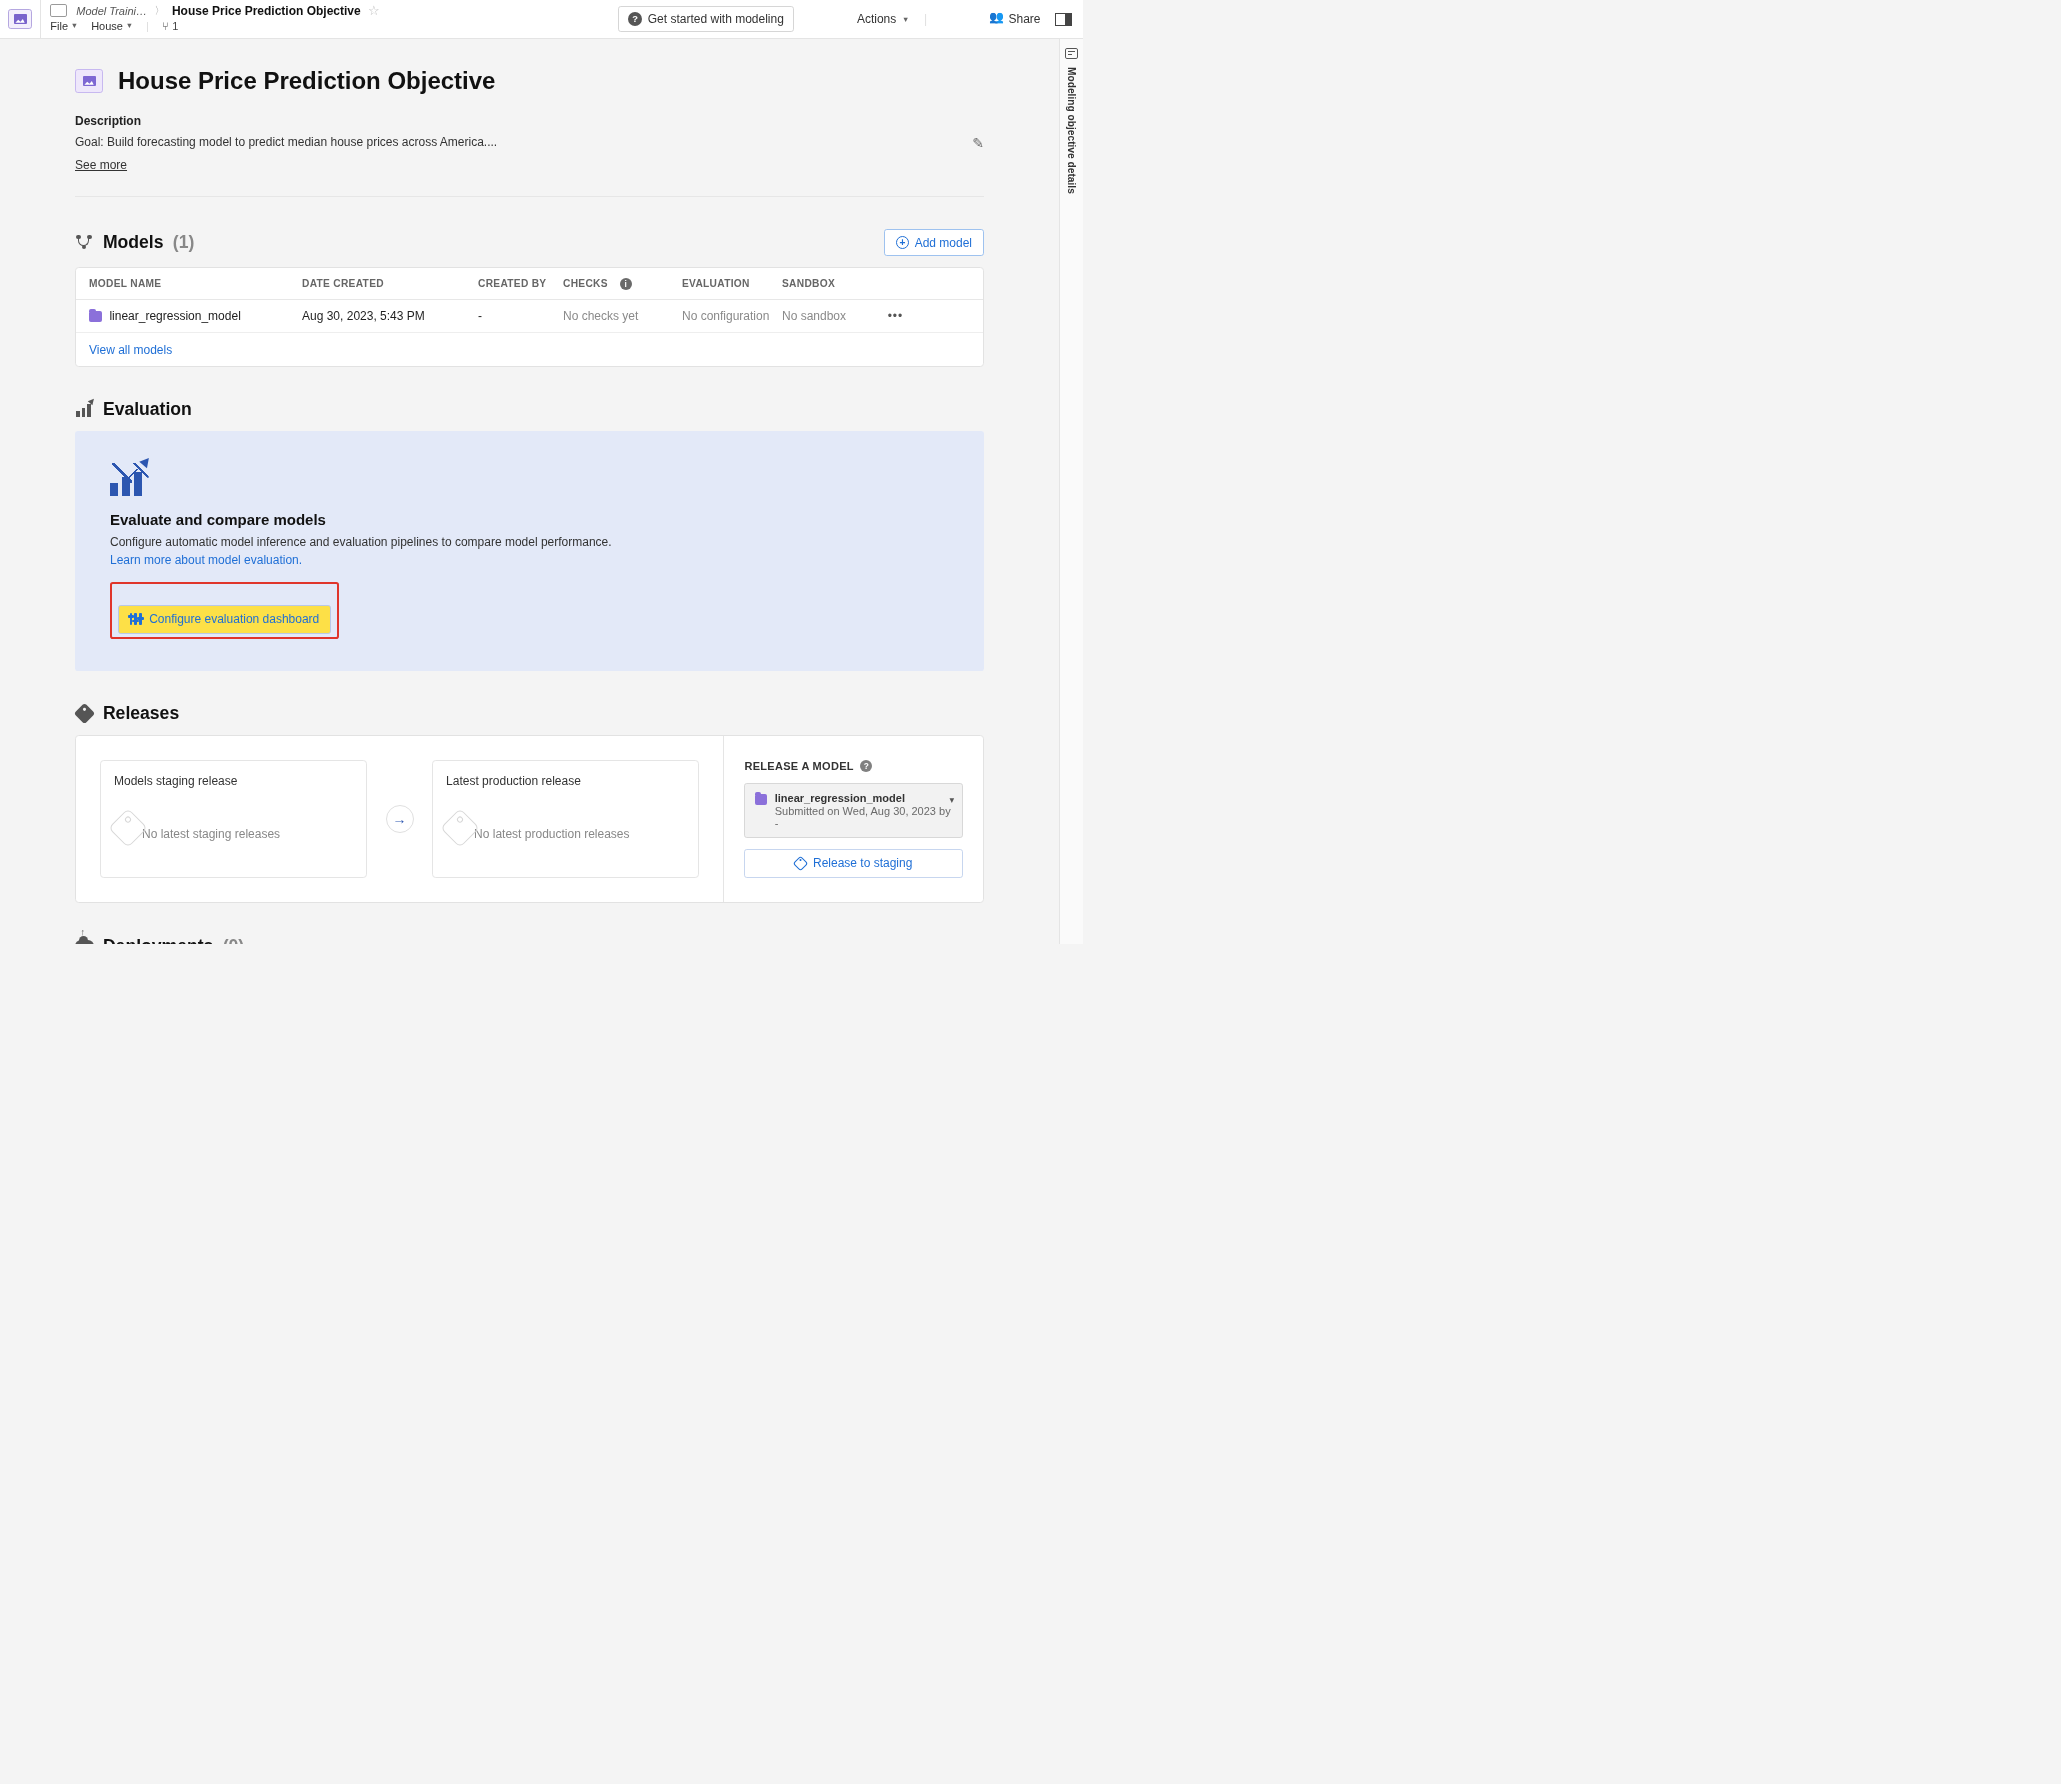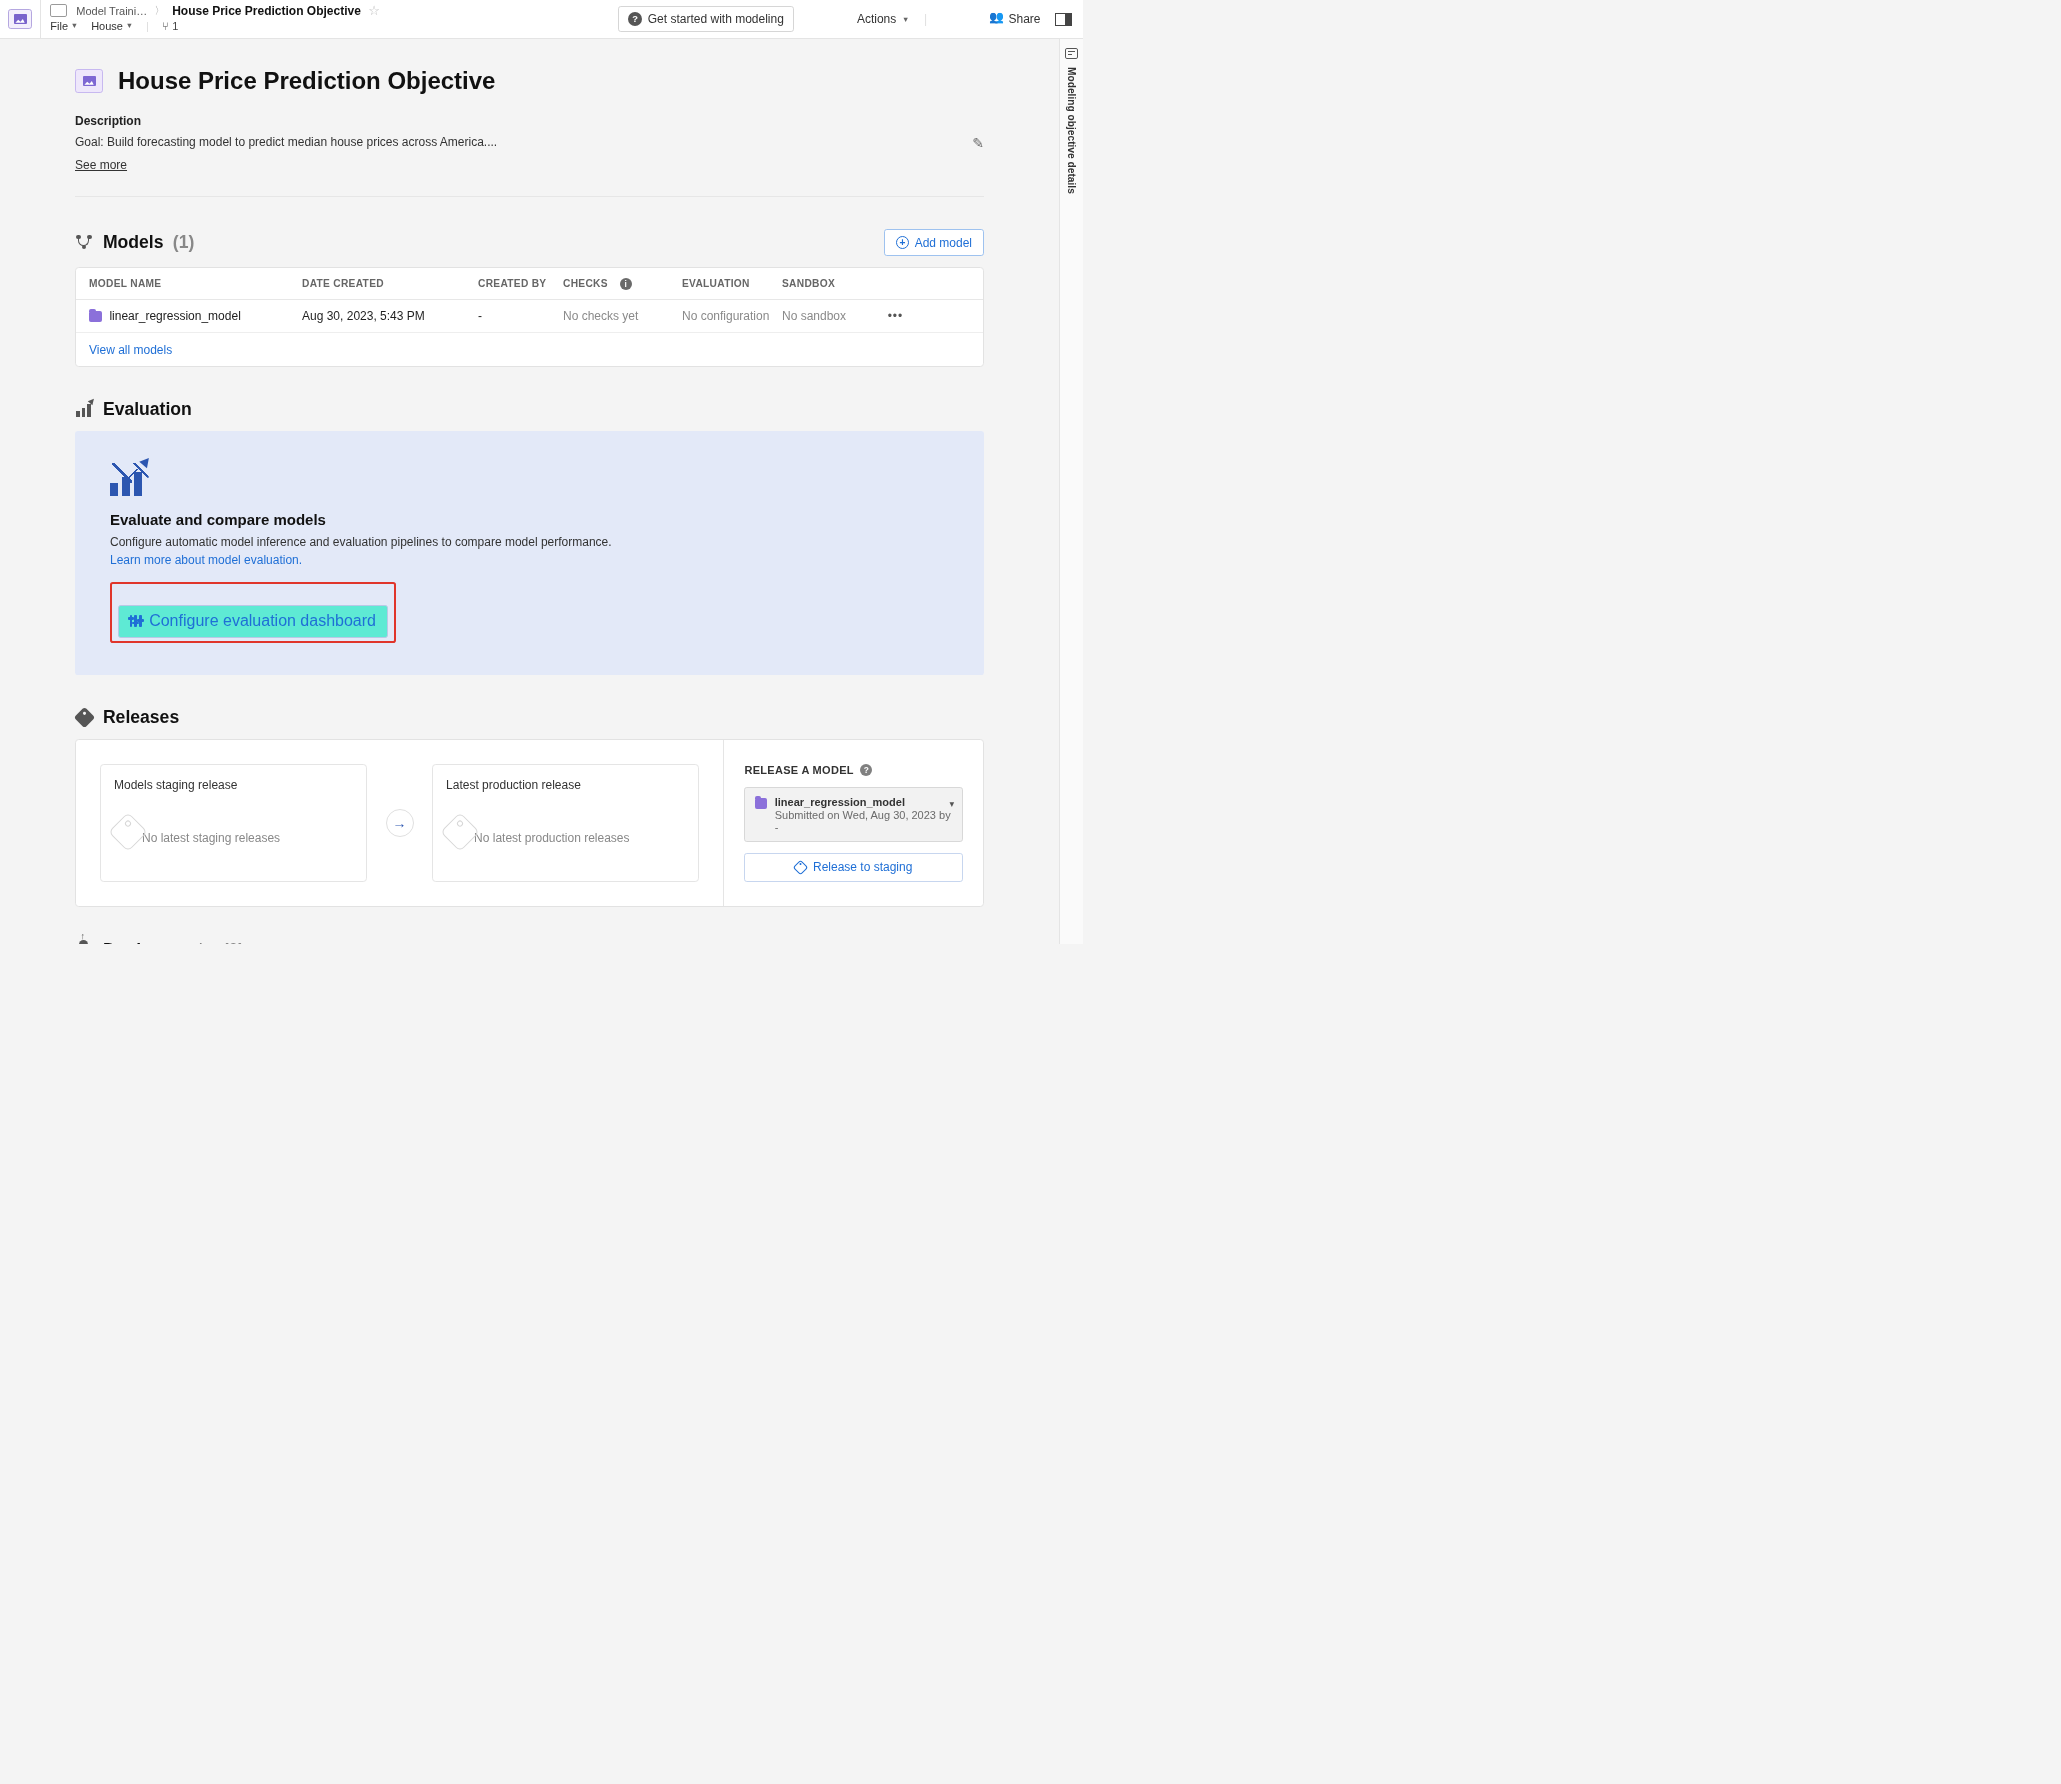--- a/index.html
+++ b/index.html
@@ -33,21 +33,21 @@
     content:""; position:absolute; left:1.9px; bottom:0.9px; width:9.3px; height:3.7px;
     background: #fff; clip-path: polygon(0 100%, 30% 20%, 55% 70%, 80% 0, 100% 100%);
   }
 
   .topbar-center { flex:1; display:flex; flex-direction:column; }
   .breadcrumb-row {
     display:flex; align-items:center; gap:7.4px; height:20.4px; padding: 1.9px 9.3px 0 9.3px;
     color:#555;
   }
   .bc-box { width:16.7px; height:13px; border:0.9px solid #9a9a9a; border-radius:1.9px; display:inline-block; margin-right:1.9px;}
-  .bc-link { color:#555; font-size:11px; white-space:nowrap; overflow:hidden; text-overflow:ellipsis; max-width:83px; }
+  .bc-link { color:#555; font-size:11px; white-space:nowrap; overflow:hidden; text-overflow:ellipsis; max-width:83px;font-style:italic; }
   .bc-chevron { color:#9a9a9a; font-size:10.2px; }
   .bc-title { font-weight:700; font-size:12px; color:#111; }
   .bc-star { color:#bbb; font-size:13px; }
 
   .menu-row {
     display:flex; align-items:flex-start; gap:13px; height:18.6px; padding: 0 9.3px 0 9.3px;
     font-size:11px; color:#333;
   }
   .menu-item { display:flex; align-items:center; gap:2.8px; cursor:default; }
   .menu-caret { font-size:7.4px; color:#666; }
@@ -185,22 +185,22 @@
     width:37px; height:20.4px;
     background:
       linear-gradient(45deg, transparent 47%, #2c56b0 47% 55%, transparent 55%) left/20.4px 20.4px no-repeat,
       linear-gradient(-45deg, transparent 47%, #2c56b0 47% 55%, transparent 55%) 13px 5.6px/13px 13px no-repeat,
       linear-gradient(45deg, transparent 47%, #2c56b0 47% 55%, transparent 55%) 20.4px -1.9px/16.7px 16.7px no-repeat;
   }
   .eval-title { font-weight:700; font-size:15px; color:#111; margin-bottom:7.4px;}
   .eval-desc { font-size:12px; color:#333; margin-bottom:3.7px;}
   .btn-config {
     display:inline-flex; align-items:center; gap:7.4px;
-    border:0.9px solid #b9c8e6; background:#5eead4; color:#1f6fd6;
-    padding:6.5px 11px; border-radius:2.8px; font-size:16px; margin-top:16.7px; cursor:pointer;
+    border:0.9px solid #b9c8e6; background:#fde047; color:#1f6fd6;
+    padding:6.5px 11px; border-radius:2.8px; font-size:12px; margin-top:16.7px; cursor:pointer;
   }
   .sliders-ic { display:inline-flex; gap:1.9px; }
   .sliders-ic span {
     width:2.8px; height:12px; background:#1f6fd6; position:relative; border-radius:0.9px;
   }
   .sliders-ic span::after {
     content:""; position:absolute; left:-1.9px; width:6.5px; height:2.8px; background:#1f6fd6; border-radius:0.9px;
   }
   .sliders-ic span:nth-child(1)::after{ top:1.9px;} .sliders-ic span:nth-child(2)::after{ top:6.5px;}
   .sliders-ic span:nth-child(3)::after{ top:3.7px;}

